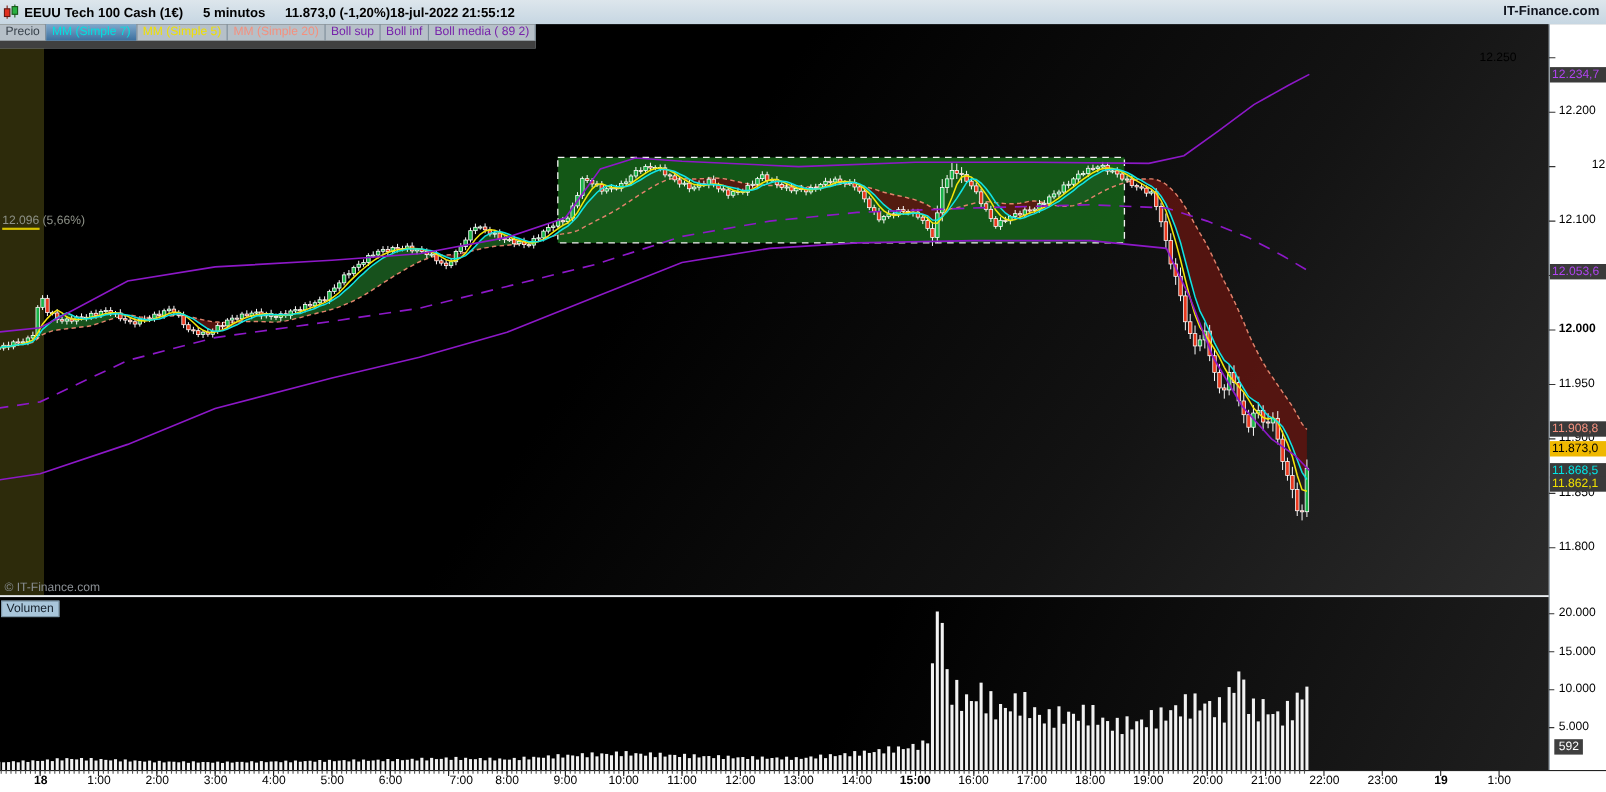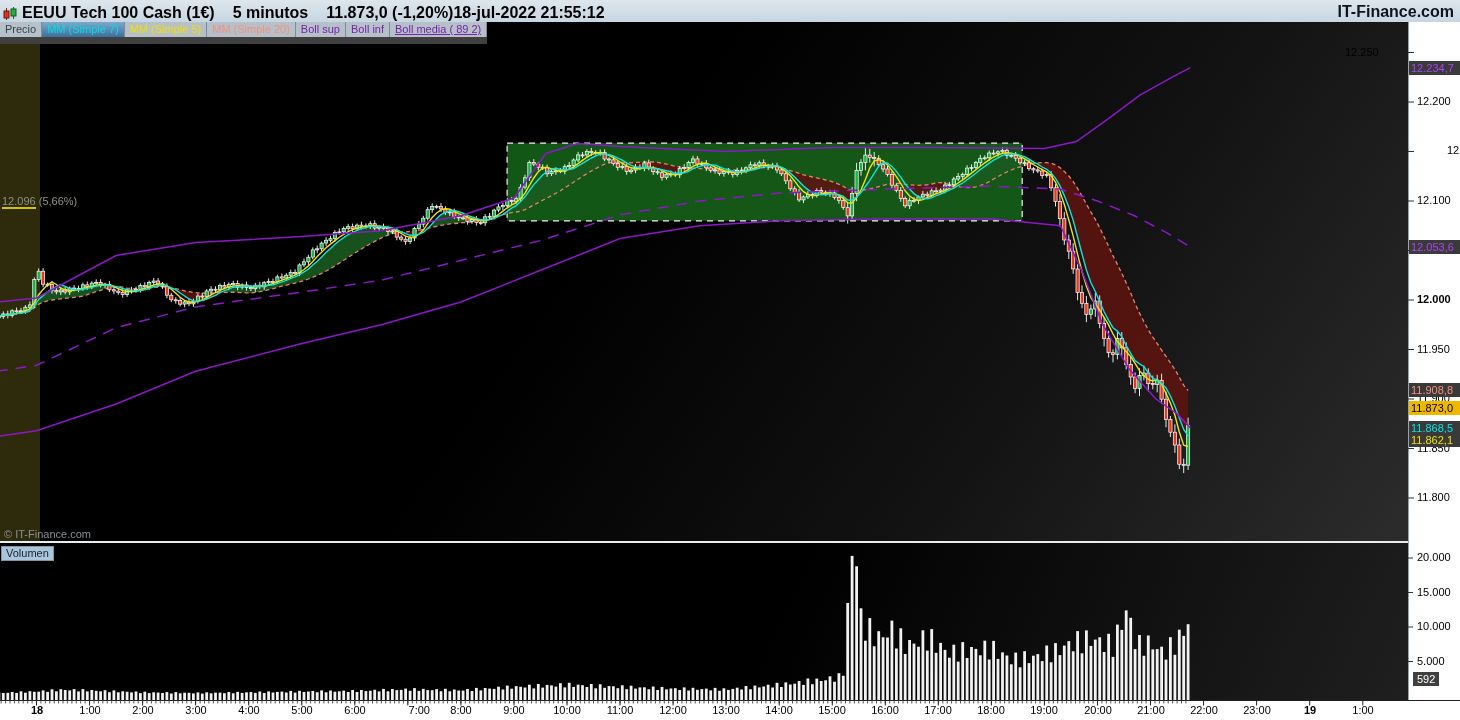--- a/index.html
+++ b/index.html
@@ -1,21 +1,21 @@
 <!DOCTYPE html>
 <html><head>
 <meta charset="utf-8">
 <style>
   html,body{margin:0;padding:0;background:#000;}
   #app{position:relative;width:1460px;height:720px;overflow:hidden;
        font-family:"Liberation Sans",sans-serif;-webkit-font-smoothing:antialiased;}
   
   .header{position:absolute;left:0;top:0;width:1460px;height:22px;
     background:linear-gradient(#dde6ec,#c6d6e2);border-bottom:1px solid #8fa3b0;
-    display:flex;align-items:flex-end;font-size:16px;font-weight:bold;color:#000;}
+    display:flex;align-items:center;font-size:12px;font-weight:bold;color:#000;}
   .header .ico{margin:0 4px 0 3px;display:inline-flex;}
   .header span{white-space:nowrap;}
   .h-title{margin-right:18px;}
   .h-tf{margin-right:18px;}
   .h-price{}
   .h-brand{position:absolute;right:6px;top:3px;font-weight:bold;color:#10141e;}
   
   .chips{position:absolute;left:0;top:22px;height:15px;display:inline-flex;
     background:#b6c0c8;border-bottom:7px solid #404040;z-index:5;}
   .chip{font-size:11px;line-height:15px;padding:0 5px;border-right:1px solid #7c8c98;
@@ -75,21 +75,21 @@
   <div class="axis-col"></div>
   <div class="time-axis"></div>
 
   <div class="chips" id="chips">
       <div class="chip" style="color: rgb(57, 67, 76);">Precio</div>
       <div class="chip sel" style="color: rgb(0, 224, 224);">MM (Simple 7)</div>
       <div class="chip" style="color: rgb(240, 224, 0);">MM (Simple 5)</div>
       <div class="chip" style="color: rgb(244, 144, 126); text-align: right;">MM (Simple 20)</div>
       <div class="chip" style="color: rgb(119, 34, 170);">Boll sup</div>
       <div class="chip" style="color: rgb(119, 34, 170);">Boll inf</div>
-      <div class="chip" style="color: rgb(119, 34, 170); text-decoration: underline;">Boll media ( 89 2)</div>
+      <div class="chip" style="color: rgb(119, 34, 170);">Boll media ( 89 2)</div>
     </div>
 
   <div class="lvl" id="lvl" style="top: 195px;">
     <u>12.096</u><span> (5,66%)</span>
   </div>
   <div class="copyright">© IT-Finance.com</div>
   <div class="volchip">Volumen</div>
   <div class="badge">592</div>
 
   <svg class="overlay" id="chart-svg" width="1460" height="720" viewBox="0 0 1460 720">
@@ -688,21 +688,21 @@
       <div class="ttick" style="left: 280px;">5:00</div>
       <div class="ttick" style="left: 333px;">6:00</div>
       <div class="ttick" style="left: 386px; text-align: right;">7:00</div>
       <div class="ttick" style="left: 439px;">8:00</div>
       <div class="ttick" style="left: 492px;">9:00</div>
       <div class="ttick" style="left: 545px;">10:00</div>
       <div class="ttick" style="left: 598px;">11:00</div>
       <div class="ttick" style="left: 651px;">12:00</div>
       <div class="ttick" style="left: 704px;">13:00</div>
       <div class="ttick" style="left: 757px;">14:00</div>
-      <div class="ttick" style="left: 810px;">15:00</div>
+      <div class="ttick" style="left: 810px; font-weight: bold;">15:00</div>
       <div class="ttick" style="left: 863px;">16:00</div>
       <div class="ttick" style="left: 916px;">17:00</div>
       <div class="ttick" style="left: 969px;">18:00</div>
       <div class="ttick" style="left: 1022px;">19:00</div>
       <div class="ttick" style="left: 1076px;">20:00</div>
       <div class="ttick" style="left: 1129px;">21:00</div>
       <div class="ttick" style="left: 1182px;">22:00</div>
       <div class="ttick" style="left: 1235px;">23:00</div>
       <div class="ttick bold" style="left: 1288px;">19</div>
       <div class="ttick" style="left: 1341px;">1:00</div>

